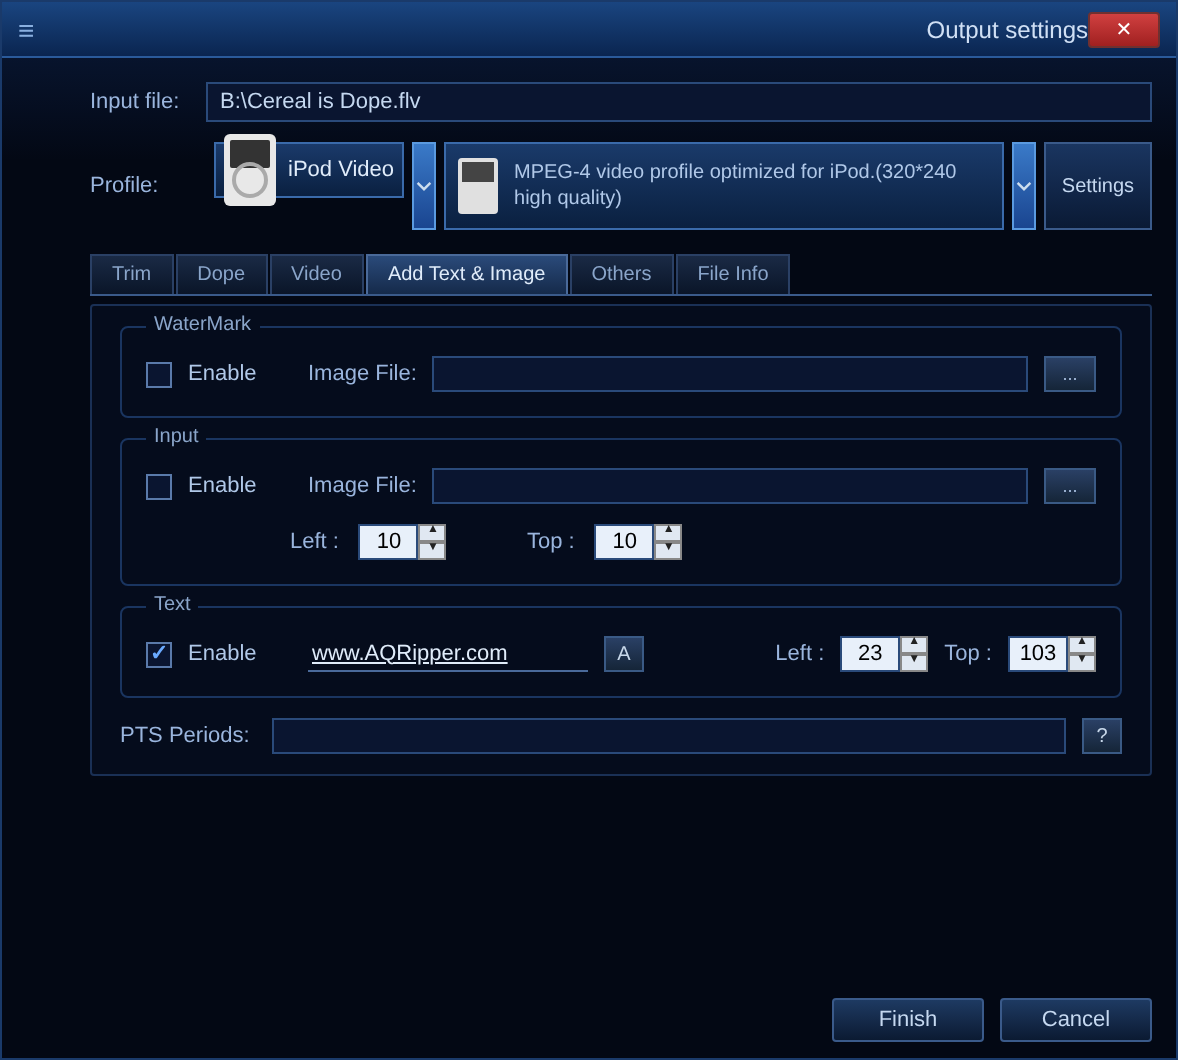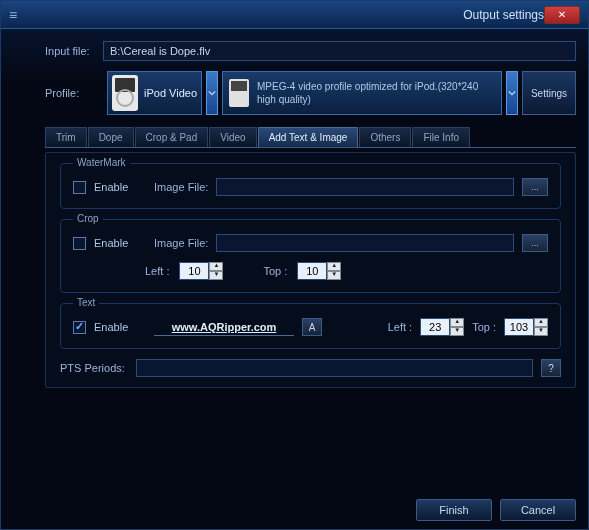--- a/index.html
+++ b/index.html
@@ -7,21 +7,21 @@
 .window { width: 589px; height: 530px; background: linear-gradient(180deg, #0a1a3a 0%, #030814 15%, #030814 100%); border: 1px solid #1a3a6a; position: relative; }
 .titlebar { height: 28px; background: linear-gradient(180deg, #1a4580 0%, #0a2550 100%); display: flex; align-items: center; padding: 0 8px; border-bottom: 1px solid #2a5a9a; }
 .menu-icon { color: #8ab0e0; font-size: 14px; margin-right: 8px; cursor: pointer; }
 .title { color: #d0e0f5; font-size: 12px; flex: 1; text-align: right; }
 .close-btn { width: 36px; height: 18px; background: linear-gradient(180deg, #d04040 0%, #a02020 100%); border: 1px solid #703030; border-radius: 2px; color: #fff; font-size: 10px; display: flex; align-items: center; justify-content: center; cursor: pointer; }
 .content { padding: 12px; color: #b0c5e5; font-size: 11px; margin-left: 32px; }
 .row { display: flex; align-items: center; margin-bottom: 10px; }
 .label { width: 58px; color: #9ab5dd; font-size: 11px; }
 .input-wide { flex: 1; height: 20px; background: #0a1530; border: 1px solid #2a4a7a; color: #c5d8f0; padding: 0 6px; font-size: 11px; }
 .profile-row { display: flex; align-items: stretch; margin-bottom: 12px; gap: 4px; }
-.profile-box { display: flex; align-items: center; background: linear-gradient(180deg, #1a3a6a 0%, #0a2040 100%); border: 1px solid #3a6aaa; padding: 2px 4px; height: 44px; }
+.profile-box { display: flex; align-items: center; background: linear-gradient(180deg, #1a3a6a 0%, #0a2040 100%); border: 1px solid #3a6aaa; padding: 2px 4px; height: 28px; }
 .ipod-icon { width: 26px; height: 36px; background: #e8e8e8; border-radius: 3px; margin-right: 6px; position: relative; }
 .ipod-icon::before { content: ''; position: absolute; top: 3px; left: 3px; right: 3px; height: 14px; background: #333; border-radius: 1px; }
 .ipod-icon::after { content: ''; position: absolute; bottom: 4px; left: 50%; transform: translateX(-50%); width: 14px; height: 14px; border: 2px solid #aaa; border-radius: 50%; }
 .profile-text { color: #e0ecfa; font-size: 11px; }
 .dropdown-btn { width: 12px; background: linear-gradient(180deg, #3a7ac8 0%, #1a4590 100%); border: 1px solid #5a9ae0; display: flex; align-items: center; justify-content: center; cursor: pointer; }
 .dropdown-btn svg { width: 8px; height: 8px; }
 .profile-desc { flex: 1; background: linear-gradient(180deg, #1a3a6a 0%, #0a2040 100%); border: 1px solid #3a6aaa; padding: 4px 6px; display: flex; align-items: center; height: 44px; }
 .desc-icon { width: 20px; height: 28px; background: #e0e0e0; border-radius: 2px; margin-right: 8px; flex-shrink: 0; position:relative; }
 .desc-icon::before { content:''; position:absolute; top:2px; left:2px; right:2px; height:10px; background:#444; }
 .desc-text { font-size: 10px; line-height: 1.3; }
@@ -40,21 +40,21 @@
 .enable-label { color: #b0c8e8; font-size: 11px; width: 52px; }
 .field-label { color: #9ab5dd; font-size: 11px; }
 .field-input { flex: 1; height: 18px; background: #0a1530; border: 1px solid #2a4a7a; color: #c5d8f0; padding: 0 4px; font-size: 11px; }
 .browse-btn { width: 26px; height: 18px; background: linear-gradient(180deg, #2a4065 0%, #152538 100%); border: 1px solid #3a5a85; color: #aac0e0; font-size: 9px; cursor: pointer; display: flex; align-items: center; justify-content: center; }
 .spinner { display: flex; align-items: flex-end; }
 .spin-input { width: 30px; height: 18px; background: #e8f0fa; border: 1px solid #2a4a7a; color: #000; font-size: 11px; text-align: center; }
 .spin-btns { display: flex; flex-direction: column; width: 14px; height: 18px; }
 .spin-btn { height: 9px; background: #e0e8f2; border: 1px solid #888; font-size: 6px; line-height: 5px; text-align: center; cursor: pointer; color: #222; }
 .font-btn { width: 20px; height: 18px; background: linear-gradient(180deg, #2a4065 0%, #152538 100%); border: 1px solid #3a5a85; color: #c8d8ea; font-size: 10px; cursor: pointer; display:flex; align-items:center; justify-content:center; }
 .help-btn { width: 20px; height: 18px; background: linear-gradient(180deg, #2a4065 0%, #152538 100%); border: 1px solid #3a5a85; color: #c8d8ea; font-size: 10px; cursor: pointer; display:flex; align-items:center; justify-content:center; }
-.text-input-underline { width: 140px; height: 18px; background: #050c1c; border: none; border-bottom: 1px solid #4a6a9a; color: #e0ecfa; font-size: 11px; font-weight: bold; text-decoration: underline; padding: 0 2px; text-align: center; }
+.text-input-underline { width: 140px; height: 18px; background: #050c1c; border: none; border-bottom: 1px solid #4a6a9a; color: #e0ecfa; font-size: 11px; font-weight: normal; text-decoration: underline; padding: 0 2px; }
 .pts-row { display: flex; align-items: center; gap: 8px; margin-top: 4px; }
 .footer { position: absolute; bottom: 8px; right: 12px; display: flex; gap: 8px; }
 .btn { width: 76px; height: 22px; background: linear-gradient(180deg, #1e3a62 0%, #0b1a32 100%); border: 1px solid #3a5a8a; color: #c5d8f0; font-size: 11px; cursor: pointer; border-radius: 2px; }
 .sub-row { display: flex; align-items: center; gap: 10px; margin-top: 10px; padding-left: 72px; }
 </style>
 </head>
 <body>
 
 <div class="window">
   <div class="titlebar">
@@ -90,41 +90,40 @@
           <svg viewBox="0 0 10 10">
             <path d="M1 3 L5 7 L9 3" fill="none" stroke="#cde" stroke-width="1.5"></path>
           </svg>
         </div>
       <div class="settings-btn">Settings</div>
     </div>
 
     <div class="tabs">
       <div class="tab">Trim</div>
       <div class="tab">Dope</div>
-      <div class="tab">Crop &amp; Pad</div>
       <div class="tab">Video</div>
       <div class="tab active">Add Text &amp; Image</div>
       <div class="tab">Others</div>
       <div class="tab">File Info</div>
     </div>
 
     <div class="panel">
       <div class="fieldset">
         <div class="legend">WaterMark</div>
         <div class="field-row">
           <div class="checkbox"></div>
           <span class="enable-label">Enable</span>
           <span class="field-label">Image File:</span>
           <input class="field-input" value="" style="">
           <div class="browse-btn">...</div>
         </div>
       </div>
 
       <div class="fieldset">
-        <div class="legend">Crop</div>
+        <div class="legend">Input</div>
         <div class="field-row">
           <div class="checkbox"></div>
           <span class="enable-label">Enable</span>
           <span class="field-label">Image File:</span>
           <input class="field-input" value="" style="">
           <div class="browse-btn">...</div>
         </div>
         <div class="sub-row">
           <span class="field-label">Left :</span>
           <div class="spinner">

